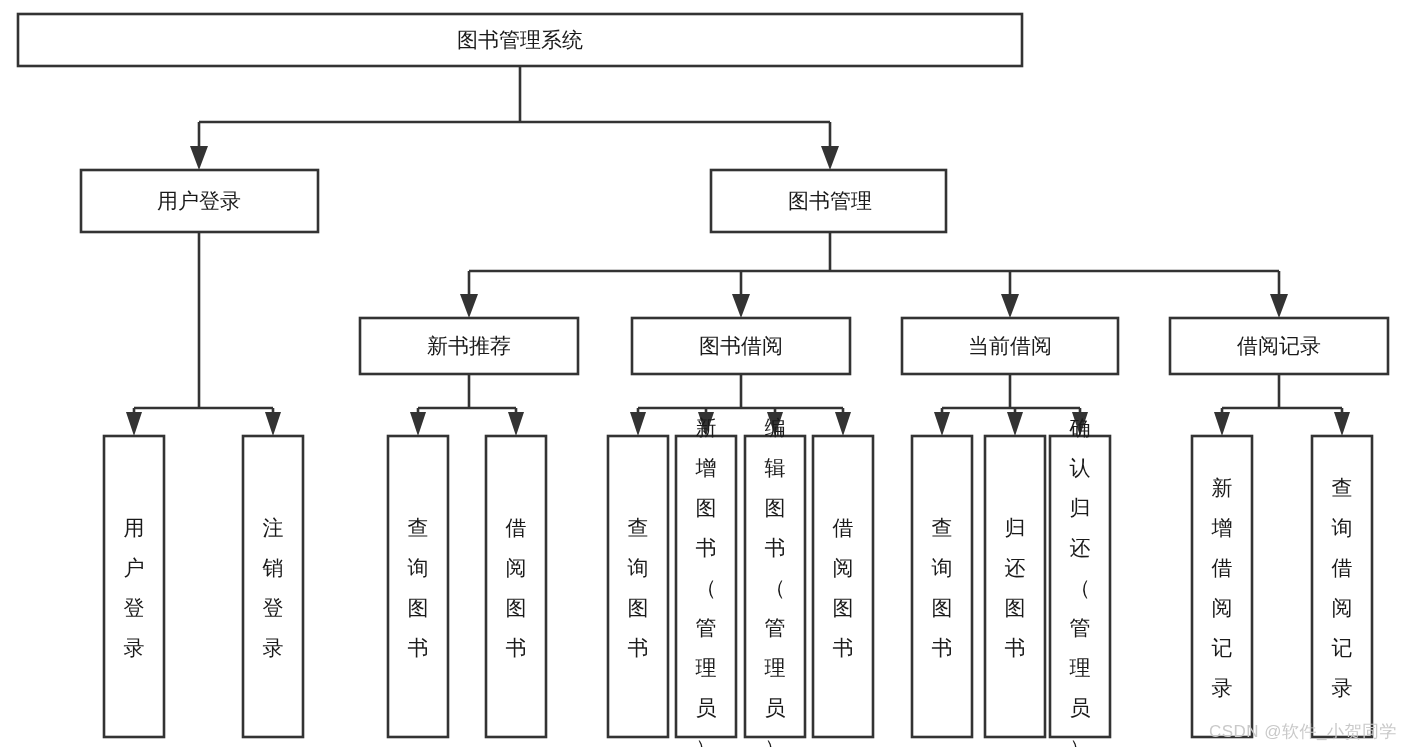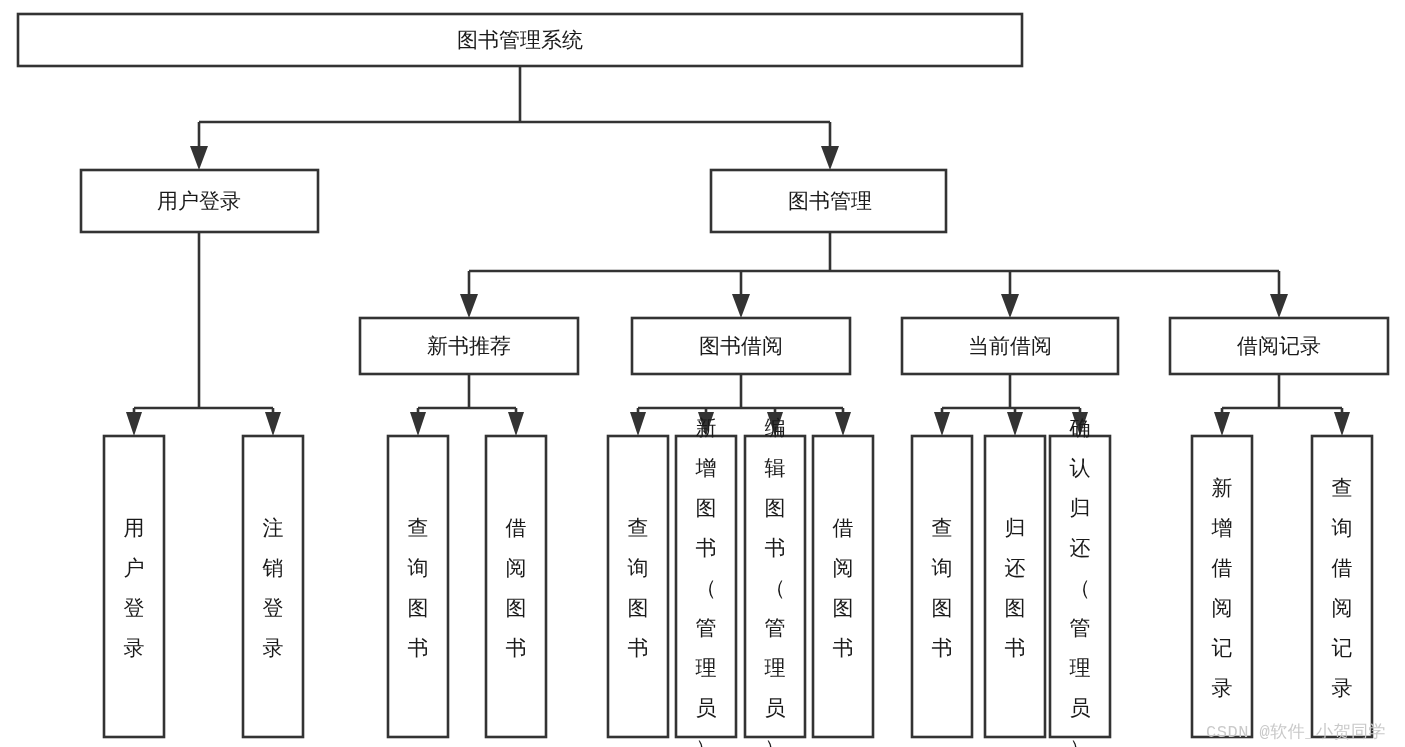--- a/index.html
+++ b/index.html
@@ -41,25 +41,25 @@
     stroke: #333333;
     stroke-width: 2.6;
     fill: none;
   }
   .arrow-head {
     fill: #333333;
     stroke: none;
   }
   .watermark {
     position: absolute;
-    right: 19px;
+    right: 8px;
     bottom: 4px;
     color: #c9c9c9;
     font-size: 17px;
-    font-family: Liberation Mono, monospace;
+    font-family: Liberation Sans, sans-serif;
     letter-spacing: 0.5px;
     white-space: nowrap;
     pointer-events: none;
   }
 </style>
 </head>
 <body>
 
 <svg id="diagram" viewBox="0 0 1405 747" xmlns="http://www.w3.org/2000/svg">
 

